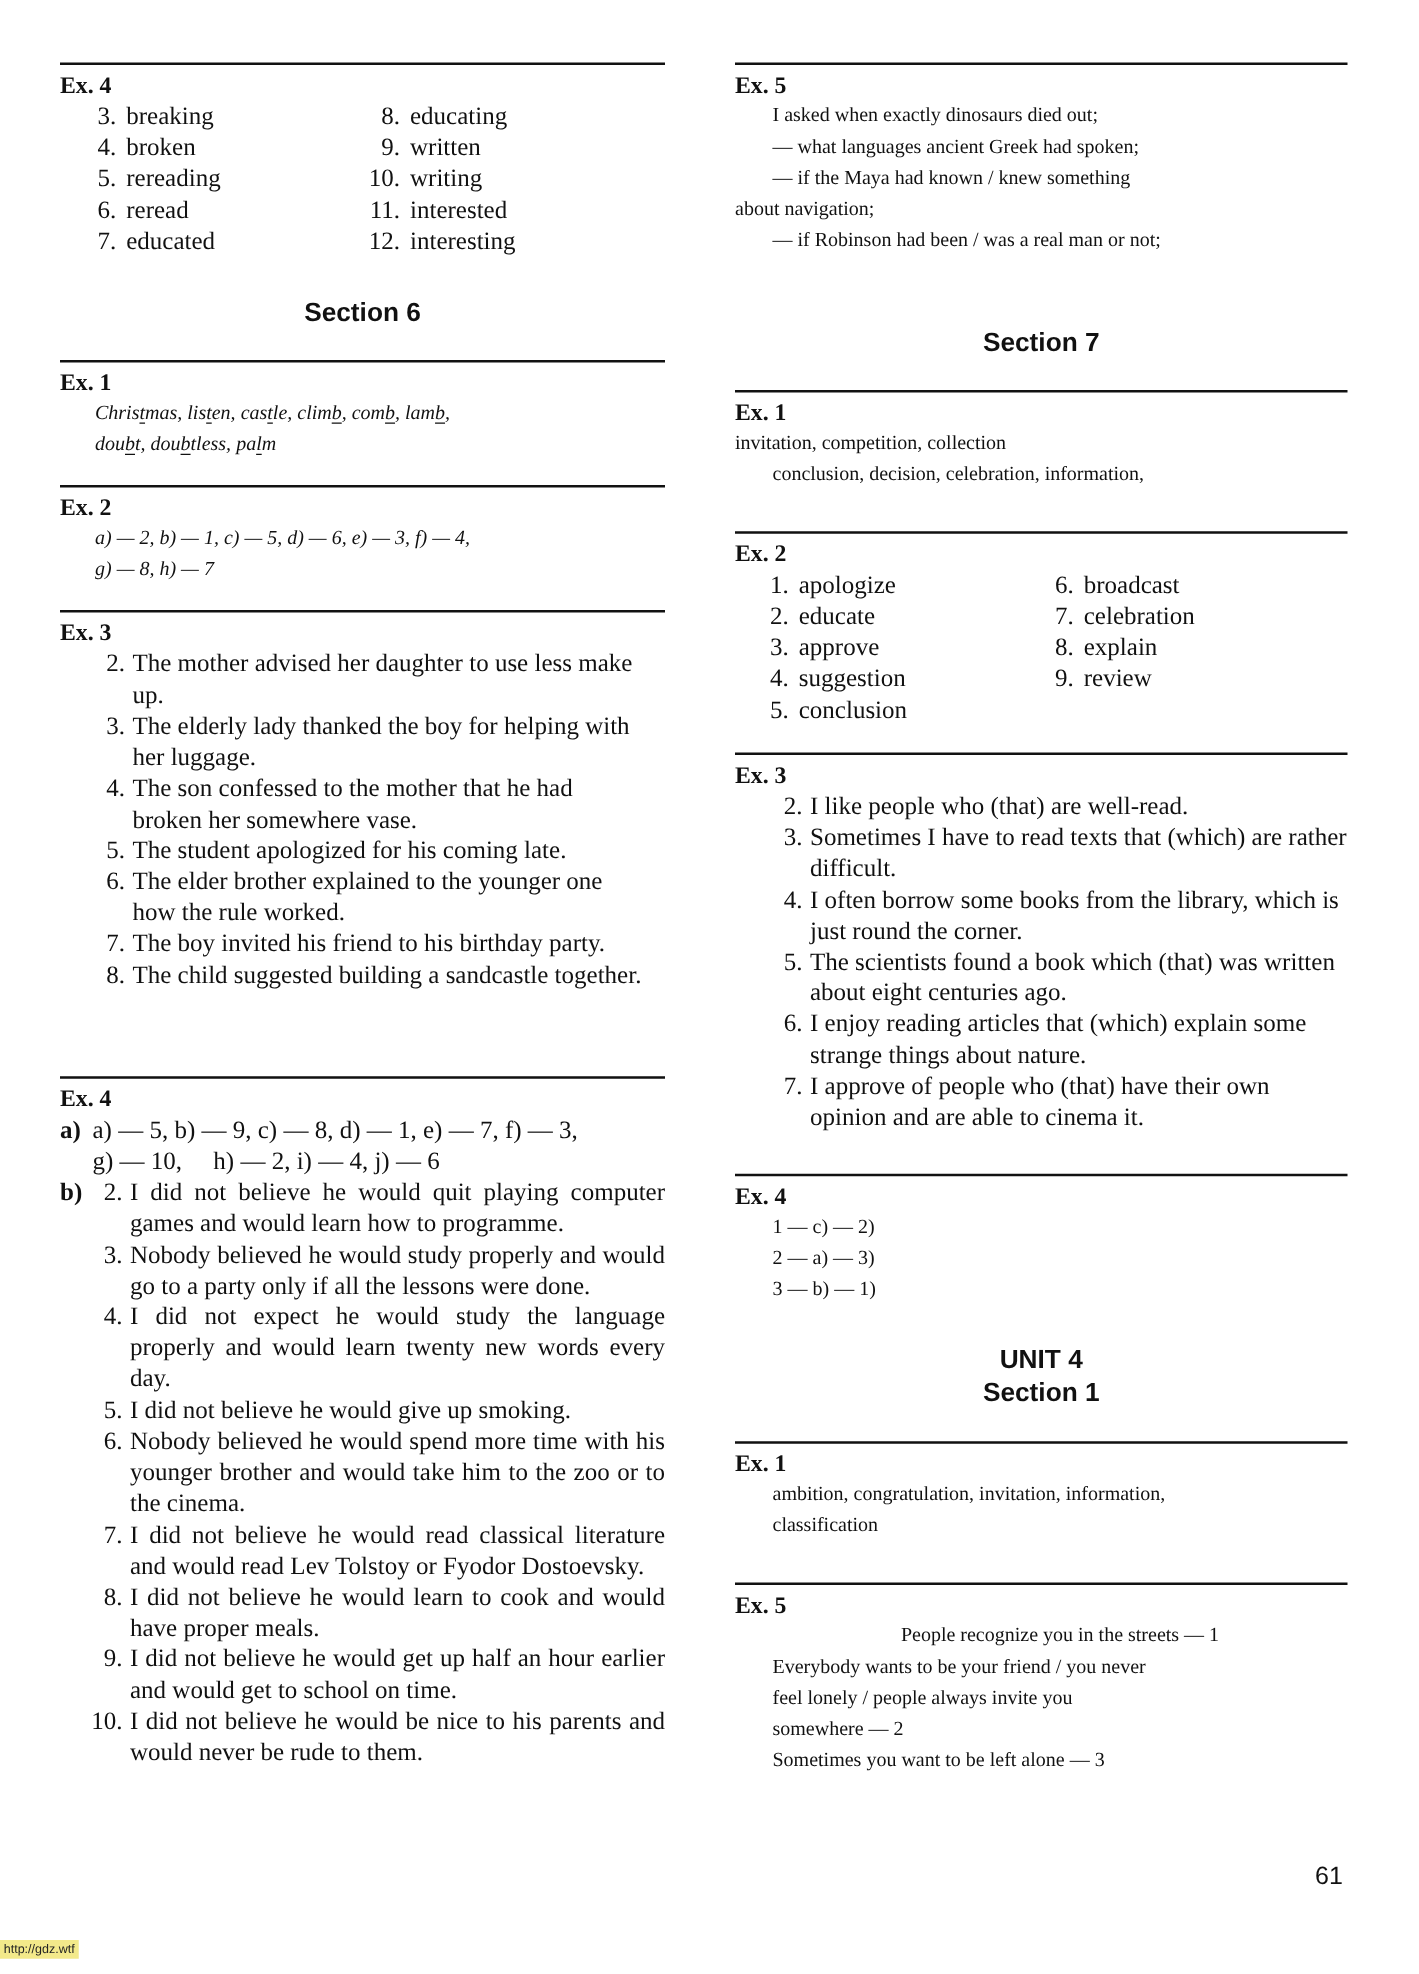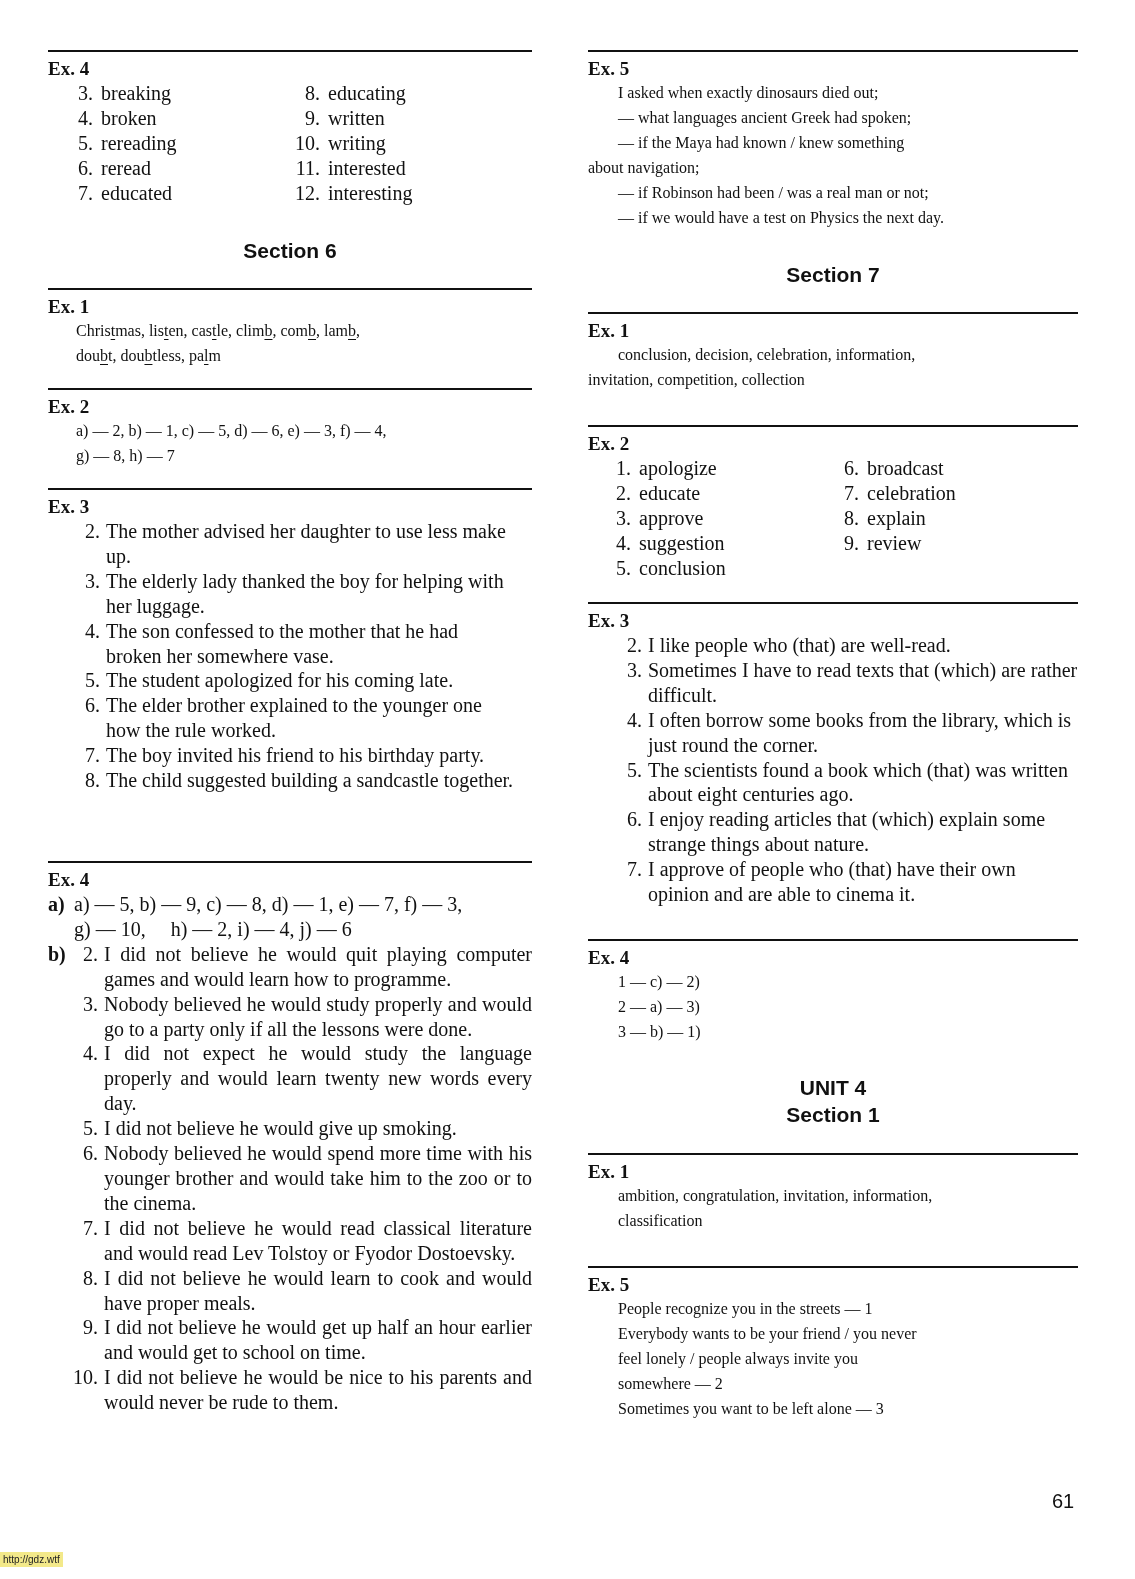--- a/index.html
+++ b/index.html
@@ -7,21 +7,21 @@
     width: 1135px; height: 1579px; position: relative; overflow: hidden;
     font-family: "Liberation Serif", serif; color: #111;
   }
   .col { position: absolute; top: 0; width: 484px; }
   .col-left { left: 48px; }
   .col-right { left: 588px; width: 490px; }
   .block { position: absolute; left: 0; right: 0; }
   .rule { border-top: 2px solid #111; height: 0; margin: 0; }
   .ex-title { font-weight: bold; font-size: 19px; line-height: 25px; margin-top: 4px; }
   .t { font-size: 16px; line-height: 24.9px; }
-  .indent { padding-left: 28px; }
+  .indent { padding-left: 28px; font-style: italic; }
   .section-title {
     font-family: "Liberation Sans", sans-serif; font-weight: bold; font-size: 21px;
     text-align: center; line-height: 27px;
   }
   .two-col { display: flex; }
   .two-col .c1 { width: 232px; }
   .num-item { display: flex; font-size: 20px; line-height: 24.9px; }
   .num-item .n { width: 27px; text-align: right; padding-right: 8px; flex: none; }
   .u { text-decoration: underline; text-underline-offset: 3px; }
   .list { padding-left: 24px; }
@@ -207,32 +207,31 @@
 <div class="col col-right">
 
   <div class="block" style="top:50px;">
     <div class="rule"></div>
     <div class="ex-title">Ex. 5</div>
     <div class="t" style="padding-left:30px;">I asked when exactly dinosaurs died out;</div>
     <div class="t" style="padding-left:30px;">— what languages ancient Greek had spoken;</div>
     <div class="t" style="padding-left:30px;">— if the Maya had known / knew something</div>
     <div class="t">about navigation;</div>
     <div class="t" style="padding-left:30px;">— if Robinson had been / was a real man or not;</div>
-    <div class="t" style="padding-left:30px;">— if we would have a test on Physics the next day.</div>
   </div>
 
   <div class="block" style="top:261px;">
     <div class="section-title">Section 7</div>
   </div>
 
   <div class="block" style="top:312px;">
     <div class="rule"></div>
     <div class="ex-title">Ex. 1</div>
+    <div class="t">invitation, competition, collection</div>
     <div class="t" style="padding-left:30px;">conclusion, decision, celebration, information,</div>
-    <div class="t">invitation, competition, collection</div>
   </div>
 
   <div class="block" style="top:425px;">
     <div class="rule"></div>
     <div class="ex-title">Ex. 2</div>
     <div class="two-col">
       <div class="c1" style="width:244px;" id="r-ex2-c1">
           <div class="num-item">
             <span class="n" style="width: 43px;">1.</span>
             <span>apologize</span>
@@ -322,21 +321,21 @@
   <div class="block" style="top:1153px;">
     <div class="rule"></div>
     <div class="ex-title">Ex. 1</div>
     <div class="t" style="padding-left:30px;">ambition, congratulation, invitation, information,</div>
     <div class="t" style="padding-left:30px;font-family:Liberation Serif, serif;">classification</div>
   </div>
 
   <div class="block" style="top:1266px;">
     <div class="rule"></div>
     <div class="ex-title">Ex. 5</div>
-    <div class="t" style="padding-left:30px;">People recognize you in the streets — 1</div>
+    <div class="t" style="padding-left:30px;text-align:center;">People recognize you in the streets — 1</div>
     <div class="t" style="padding-left:30px;">Everybody wants to be your friend / you never</div>
     <div class="t" style="padding-left:30px;">feel lonely / people always invite you</div>
     <div class="t" style="padding-left:30px;">somewhere — 2</div>
     <div class="t" style="padding-left:30px;">Sometimes you want to be left alone — 3</div>
   </div>
 </div>
 
 <div class="page-num">61</div>
 <div class="watermark">http://gdz.wtf</div>
 

